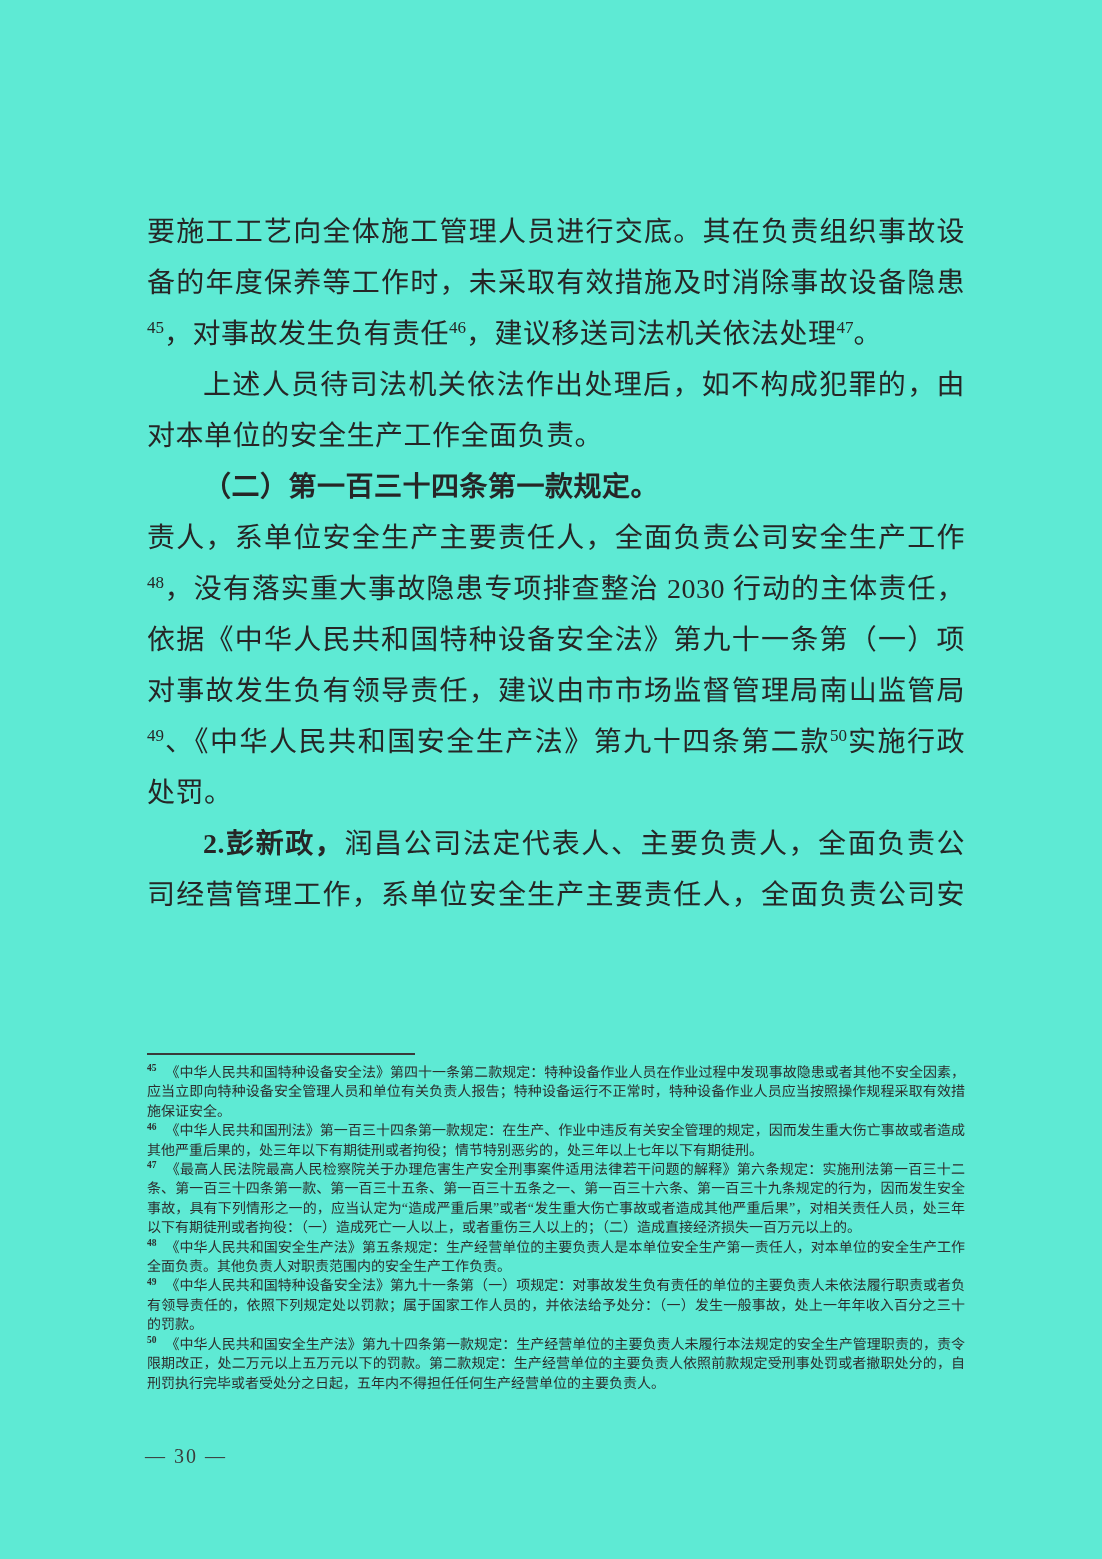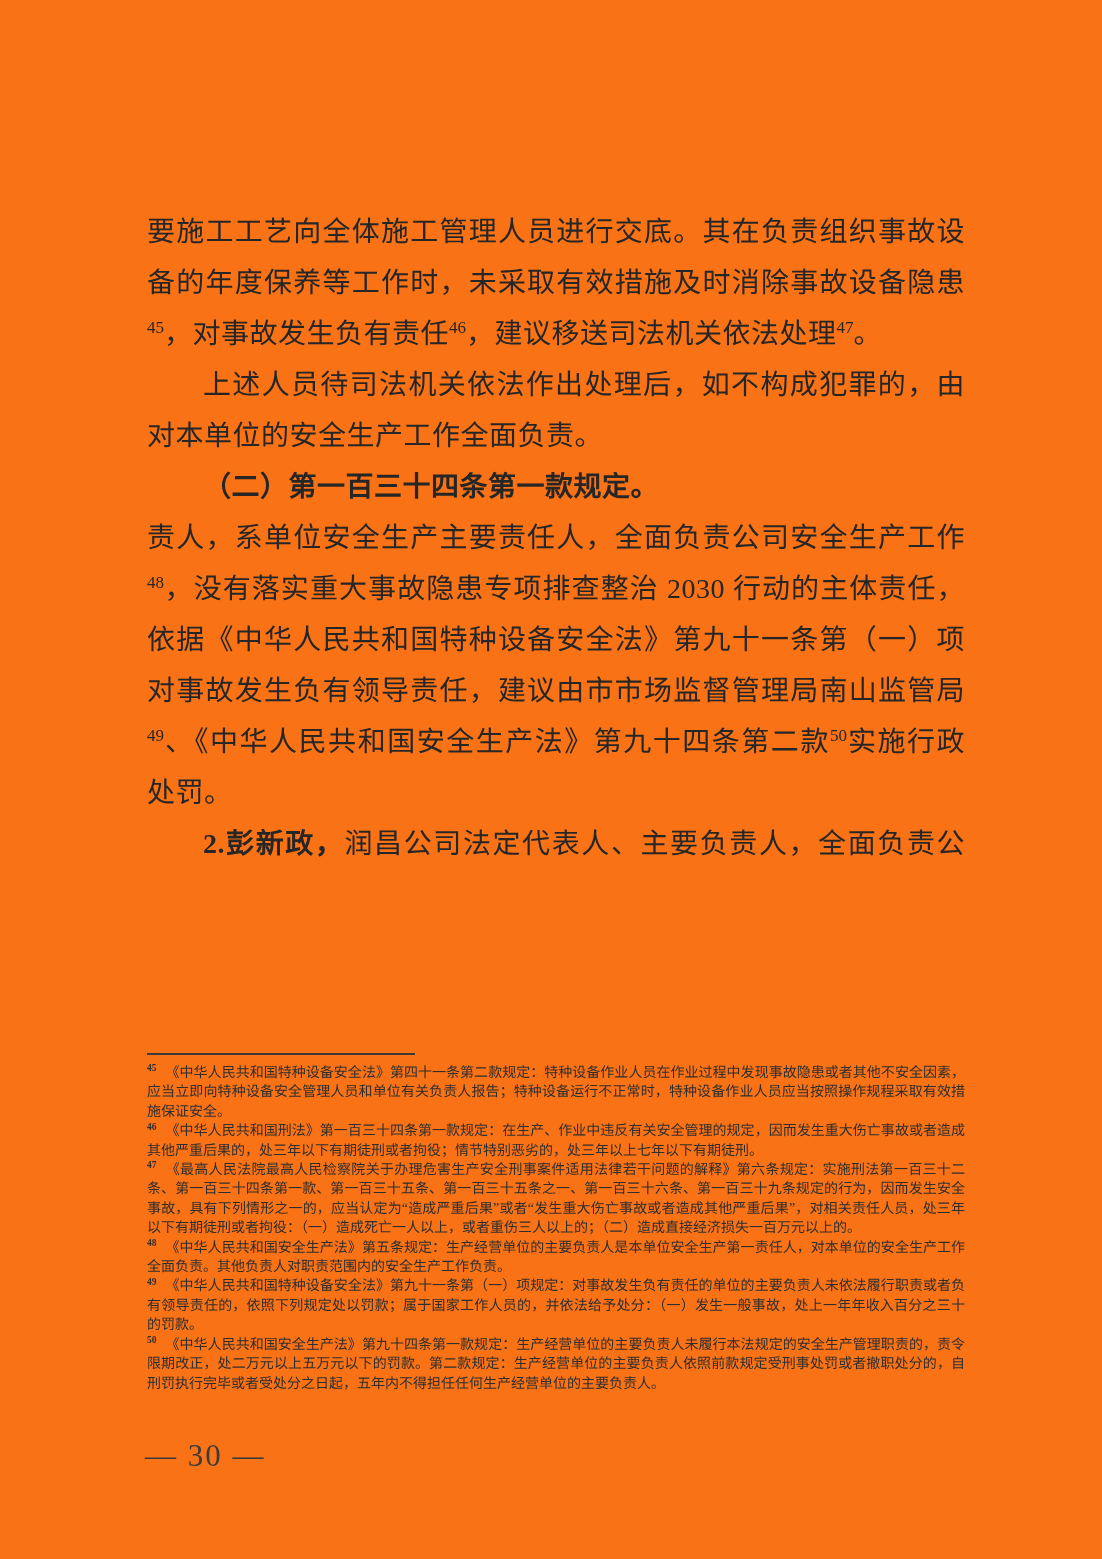--- a/index.html
+++ b/index.html
@@ -5,21 +5,21 @@
   html, body {
     margin: 0;
     padding: 0;
     background: #f7f7f7;
   }
   .page {
     position: relative;
     width: 1102px;
     height: 1559px;
     margin: 0 auto;
-    background: #f97316;
+    background: #5eead4;
     color: #262626;
     font-family: "Liberation Serif", "DejaVu Serif", serif;
     overflow: hidden;
   }
   
   .body-text {
     position: absolute;
     left: 147px;
     top: 206px;
     width: 818px;
@@ -69,21 +69,21 @@
     vertical-align: super;
     line-height: 0;
     margin-right: 9px;
     font-weight: bold;
   }
   
   .page-number {
     position: absolute;
     left: 145px;
     top: 1441px;
-    font-size: 31px;
+    font-size: 20px;
     line-height: 30px;
     color: #3b3b3b;
     letter-spacing: 2px;
   }
 </style>
 </head>
 <body>
 
 <div class="page">
   <div class="body-text">
@@ -93,20 +93,21 @@
       <div class="line just" style="text-indent: 2em;"><span class="seg-normal">上述人员待司法机关依法作出处理后，如不构成犯罪的，由</span></div>
       <div class="line"><span class="seg-normal">对本单位的安全生产工作全面负责。</span></div>
       <div class="line" style="text-indent: 2em;"><span class="seg-bold">（二）第一百三十四条第一款规定。</span></div>
       <div class="line just"><span class="seg-normal">责人，系单位安全生产主要责任人，全面负责公司安全生产工作</span></div>
       <div class="line just"><span class="seg-sup">48</span><span class="seg-normal">，没有落实重大事故隐患专项排查整治 2030 行动的主体责任，</span></div>
       <div class="line just"><span class="seg-normal">依据《中华人民共和国特种设备安全法》第九十一条第（一）项</span></div>
       <div class="line just"><span class="seg-normal">对事故发生负有领导责任，建议由市市场监督管理局南山监管局</span></div>
       <div class="line just"><span class="seg-sup">49</span><span class="seg-normal">、《中华人民共和国安全生产法》第九十四条第二款</span><span class="seg-sup">50</span><span class="seg-normal">实施行政</span></div>
       <div class="line"><span class="seg-normal">处罚。</span></div>
       <div class="line just" style="text-indent: 2em;"><span class="seg-bold">2.彭新政，</span><span class="seg-normal">润昌公司法定代表人、主要负责人，全面负责公</span></div>
+      <div class="line just"><span class="seg-normal">司经营管理工作，系单位安全生产主要责任人，全面负责公司安</span></div>
     </div>
   <div class="footnote-sep"></div>
   <div class="footnotes">
       <div class="footnote"><span class="fn-num">45</span><span>《中华人民共和国特种设备安全法》第四十一条第二款规定：特种设备作业人员在作业过程中发现事故隐患或者其他不安全因素，应当立即向特种设备安全管理人员和单位有关负责人报告；特种设备运行不正常时，特种设备作业人员应当按照操作规程采取有效措施保证安全。</span></div>
       <div class="footnote"><span class="fn-num">46</span><span>《中华人民共和国刑法》第一百三十四条第一款规定：在生产、作业中违反有关安全管理的规定，因而发生重大伤亡事故或者造成其他严重后果的，处三年以下有期徒刑或者拘役；情节特别恶劣的，处三年以上七年以下有期徒刑。</span></div>
       <div class="footnote"><span class="fn-num">47</span><span>《最高人民法院最高人民检察院关于办理危害生产安全刑事案件适用法律若干问题的解释》第六条规定：实施刑法第一百三十二条、第一百三十四条第一款、第一百三十五条、第一百三十五条之一、第一百三十六条、第一百三十九条规定的行为，因而发生安全事故，具有下列情形之一的，应当认定为“造成严重后果”或者“发生重大伤亡事故或者造成其他严重后果”，对相关责任人员，处三年以下有期徒刑或者拘役：（一）造成死亡一人以上，或者重伤三人以上的；（二）造成直接经济损失一百万元以上的。</span></div>
       <div class="footnote"><span class="fn-num">48</span><span>《中华人民共和国安全生产法》第五条规定：生产经营单位的主要负责人是本单位安全生产第一责任人，对本单位的安全生产工作全面负责。其他负责人对职责范围内的安全生产工作负责。</span></div>
       <div class="footnote"><span class="fn-num">49</span><span>《中华人民共和国特种设备安全法》第九十一条第（一）项规定：对事故发生负有责任的单位的主要负责人未依法履行职责或者负有领导责任的，依照下列规定处以罚款；属于国家工作人员的，并依法给予处分：（一）发生一般事故，处上一年年收入百分之三十的罚款。</span></div>
       <div class="footnote"><span class="fn-num">50</span><span>《中华人民共和国安全生产法》第九十四条第一款规定：生产经营单位的主要负责人未履行本法规定的安全生产管理职责的，责令限期改正，处二万元以上五万元以下的罚款。第二款规定：生产经营单位的主要负责人依照前款规定受刑事处罚或者撤职处分的，自刑罚执行完毕或者受处分之日起，五年内不得担任任何生产经营单位的主要负责人。</span></div>
     </div>

